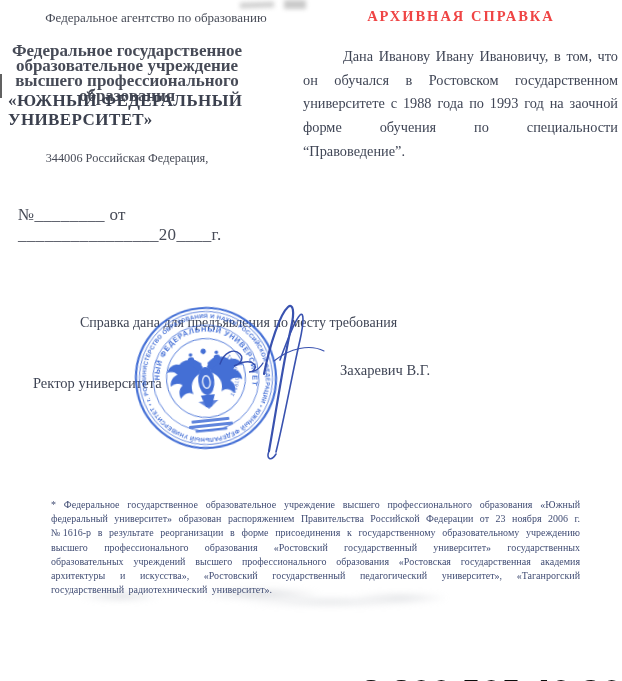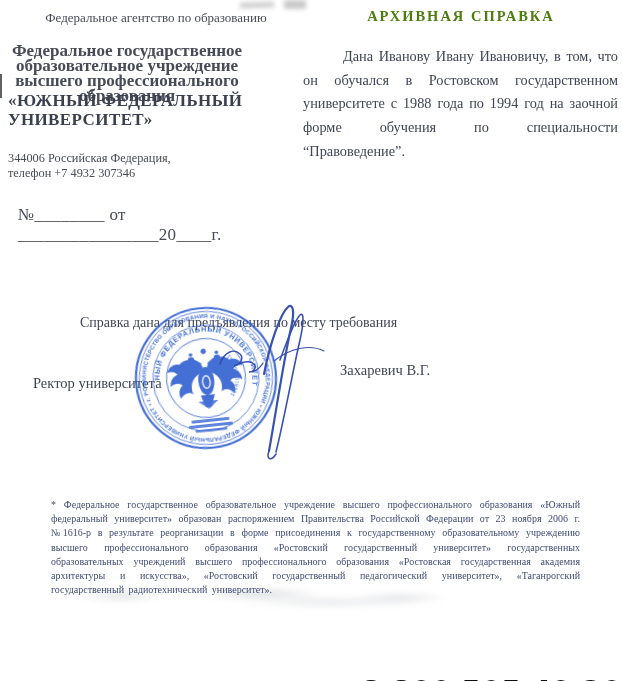--- a/index.html
+++ b/index.html
@@ -4,26 +4,26 @@
 <style>
   html,body{margin:0;padding:0;background:#fff;}
   body{width:622px;height:681px;position:relative;overflow:hidden;
        font-family:"Liberation Serif","DejaVu Serif",serif;color:#3f4555;}
   .abs{position:absolute;}
   
   .agency{left:22px;top:10px;width:268px;text-align:center;font-size:13px;color:#474b57;}
   .orgtype{left:8px;top:43px;width:238px;text-align:center;font-size:17px;line-height:15px;color:#474b57;font-weight:bold;}
   .uniname{left:8px;top:91px;width:238px;text-align:left;font-size:17px;line-height:19px;
            font-weight:bold;letter-spacing:.4px;color:#3b404e;}
-  .address{left:8px;top:151px;width:238px;font-size:12.3px;line-height:14.5px;color:#474b57;}
+  .address{left:8px;top:151px;width:238px;text-align:center;font-size:12.3px;line-height:14.5px;color:#474b57;}
   .address span{display:block;}
   .numline{left:18px;top:205px;width:280px;font-size:17px;color:#474b57;letter-spacing:.3px;}
   
   .doc-title{left:305px;top:8px;width:312px;text-align:center;font-weight:bold;
-             font-size:14.5px;letter-spacing:2px;color:#4d7c0f;}
+             font-size:14.5px;letter-spacing:2px;color:#ef4444;}
   .body-text{left:303px;top:45px;width:315px;font-size:14.3px;line-height:23.7px;
              text-align:justify;color:#3f4555;}
   .body-text p{margin:0;text-indent:40px;}
   
   .statement{left:80px;top:315px;width:420px;font-size:14px;color:#3f4555;}
   .signer-title{left:33px;top:375px;font-size:14.5px;color:#3f4555;}
   .signer-name{left:340px;top:362px;font-size:14.5px;color:#3f4555;}
   
   .stamp{left:131px;top:303px;width:150px;height:150px;opacity:.88;
          transform:rotate(-6deg);filter:blur(.2px);}
@@ -54,27 +54,26 @@
 <div class="abs smudge1"></div>
 <div class="abs smudge2"></div>
 <div class="abs edgeline"></div>
 <div class="abs bottomband"></div>
 
 <div class="abs agency">Федеральное агентство по образованию</div>
 <div class="abs orgtype">Федеральное государственное образовательное учреждение высшего профессионального образования</div>
 <div class="abs uniname">«ЮЖНЫЙ ФЕДЕРАЛЬНЫЙ УНИВЕРСИТЕТ»</div>
 <div class="abs address">
   <span>344006 Российская Федерация,</span>
-  <span>телефон +7 4932 307346</span>
 </div>
 <div class="abs numline">№________ от ________________20____г.</div>
 
 <div class="abs doc-title">АРХИВНАЯ СПРАВКА</div>
 <div class="abs body-text">
-  <p>Дана Иванову Ивану Ивановичу, в том, что он обучался в Ростовском государственном университете с 1988 года по 1994 год на заочной форме обучения по специальности “Правоведение”.</p>
+  <p>Дана Иванову Ивану Ивановичу, в том, что он обучался в Ростовском государственном университете с 1988 года по 1993 год на заочной форме обучения по специальности “Правоведение”.</p>
 </div>
 
 <div class="abs statement">Справка дана для предъявления по месту требования</div>
 <div class="abs signer-title">Ректор университета</div>
 <div class="abs signer-name">Захаревич В.Г.</div>
 
 <svg class="abs stamp" viewBox="0 0 150 150">
   <defs>
     <path id="ringO" d="M75,75 m-60,0 a60,60 0 1,1 120,0 a60,60 0 1,1 -120,0"></path>
     <path id="ringI" d="M75,75 m-46.5,0 a46.5,46.5 0 1,1 93,0 a46.5,46.5 0 1,1 -93,0"></path>

